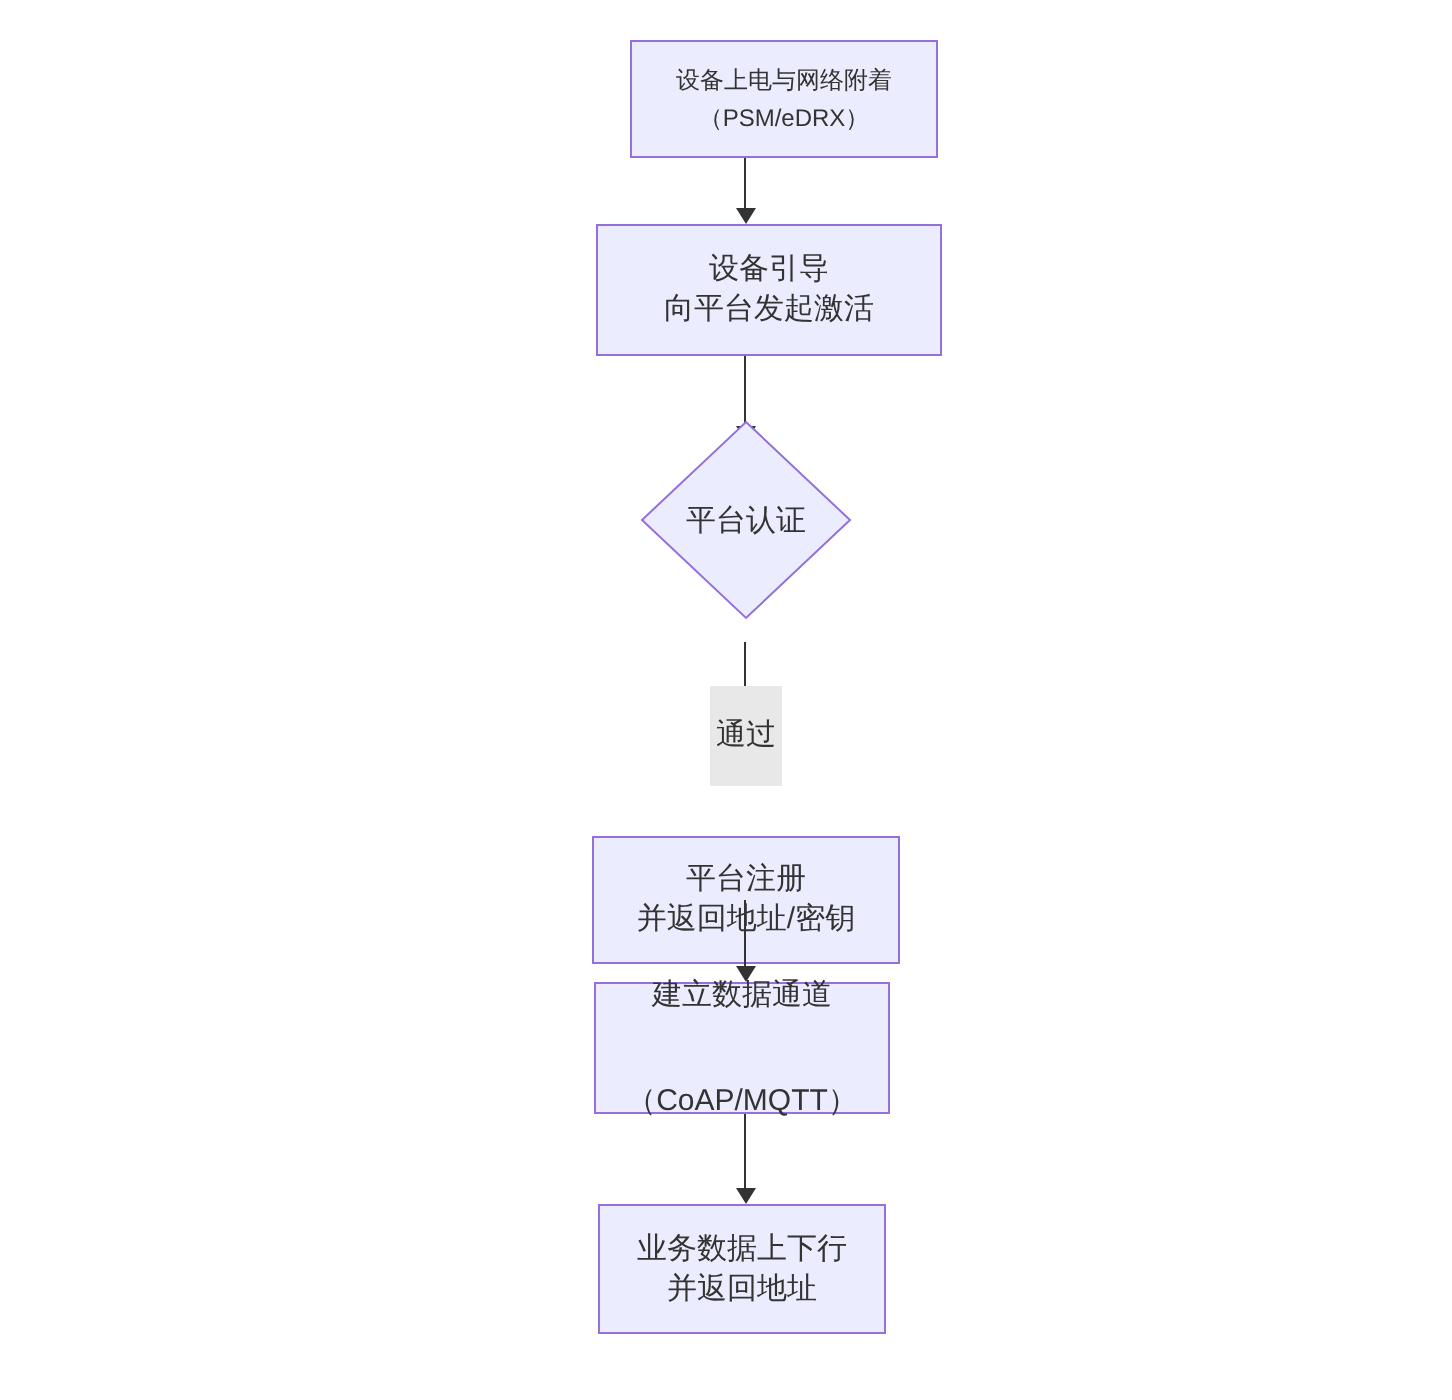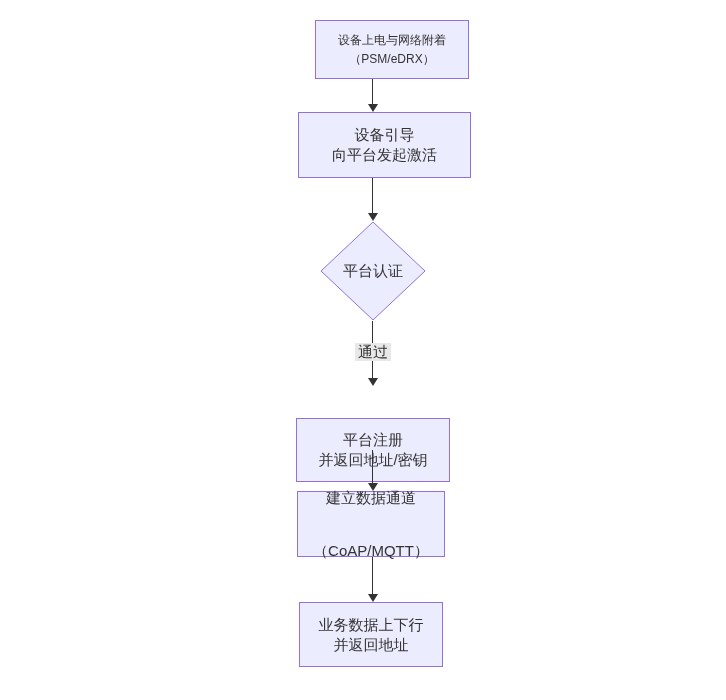--- a/index.html
+++ b/index.html
@@ -30,21 +30,21 @@
     line-height: 20px;
   }
   .node-1 { left: 301px; top: 20px;  width: 154px; height: 59px; font-size: 12px; line-height: 19px; margin-left: 14px; }
   .node-2 { left: 298px; top: 112px; width: 173px; height: 66px; }
   .node-4 { left: 296px; top: 386px; width: 154px; height: 64px; margin-top: 32px; }
   .node-5 { left: 297px; top: 491px; width: 148px; height: 66px; gap: 33px; }
   .node-6 { left: 299px; top: 602px; width: 144px; height: 65px; }
   
   .diamond-wrap {
     position: absolute;
-    left: 320px; top: 221px;
+    left: 320px; top: 210px;
     width: 106px; height: 100px;
   }
   .diamond-wrap svg { display: block; }
   .diamond-label {
     position: absolute;
     left: 0; top: 0; right: 0; bottom: 0;
     display: flex;
     align-items: center;
     justify-content: center;
     font-size: 15px;
@@ -78,21 +78,21 @@
   
   .edge-label {
     position: absolute;
     left: 373px;
     top: 343px;
     transform: translateX(-50%);
     background: #e8e8e8;
     color: #333333;
     font-size: 15px;
     line-height: 18px;
-    padding: 0 3px;
+    padding: 16px 3px;
     white-space: nowrap;
   }
 </style>
 </head>
 <body>
 
 <div class="canvas">
 
   <div class="node node-1">
     <span>设备上电与网络附着</span>

